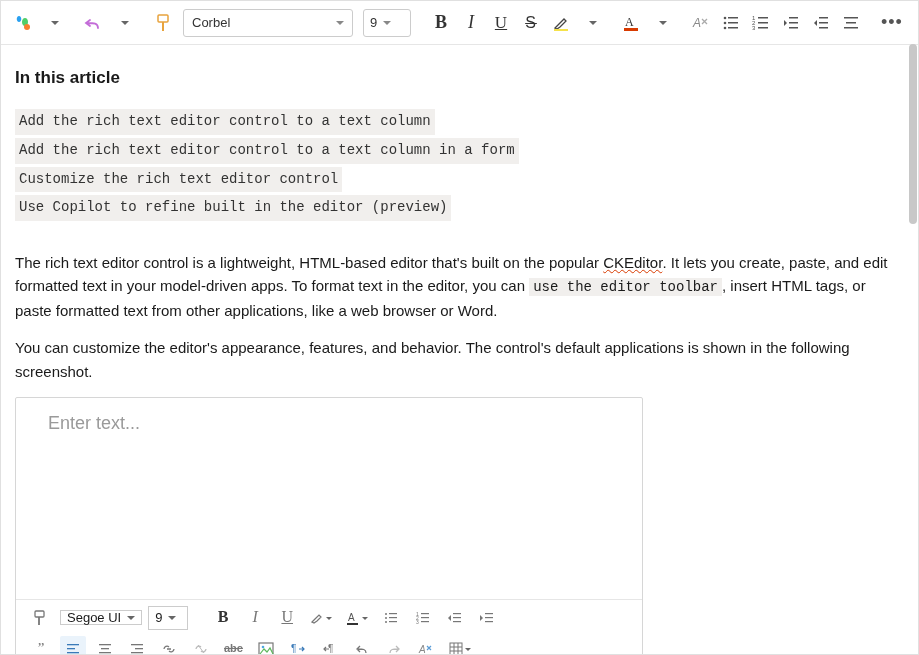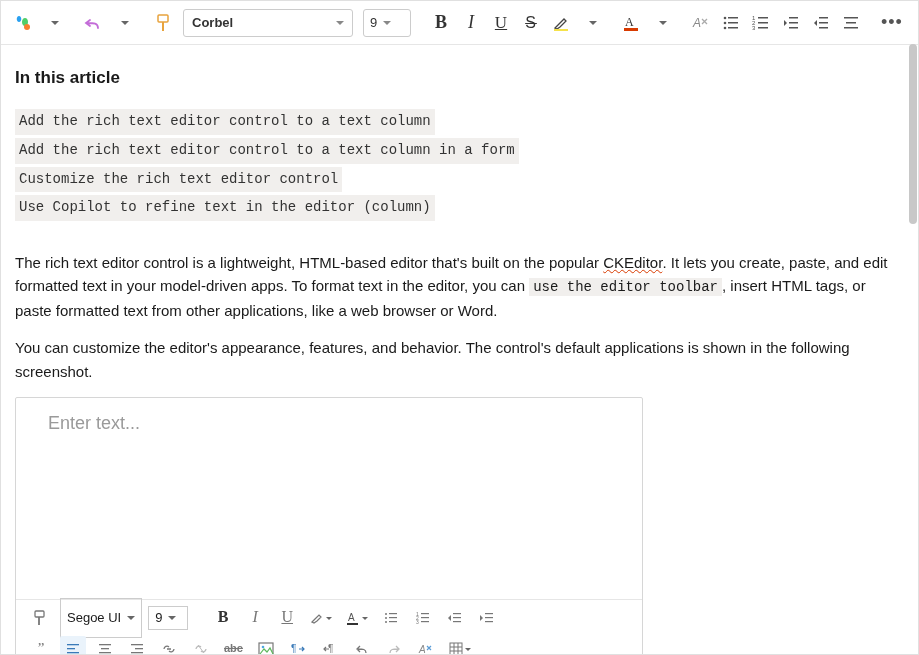--- a/index.html
+++ b/index.html
@@ -31,21 +31,20 @@
   content: ""; display: inline-block; margin-left: 3px;
   border: 4px solid transparent; border-top-color: #666; transform: translateY(2px);
 }
 .toolbar .sep { width: 8px; }
 .font-select {
   width: 170px; height: 28px;
   border: 1px solid #ccc; border-radius: 3px;
   display: flex; align-items: center; justify-content: space-between;
   padding: 0 8px; font-size: 13px; color: #333;
   margin: 0 4px;
-  font-weight: bold;
 }
 .font-select .drop::after {
   content: ""; border: 4px solid transparent; border-top-color: #888; display: inline-block; transform: translateY(2px);
 }
 .size-select {
   width: 48px; height: 28px;
   border: 1px solid #ccc; border-radius: 3px;
   display: flex; align-items: center;
   padding: 0 6px; font-size: 13px; color: #333; gap: 6px;
   margin: 0 4px;
@@ -97,21 +96,21 @@
   display: flex; flex-direction: column; gap: 1px;
 }
 .bt-row { display: flex; align-items: center; gap: 6px; height: 30px; }
 .bt-btn {
   display: inline-flex; align-items: center; justify-content: center;
   height: 26px; min-width: 26px; padding: 0 4px;
   color: #555; cursor: pointer; border-radius: 2px;
   font-size: 13px;
 }
 .bt-font {
-  border: 1px solid #ccc; height: 40px; min-width: 80px;
+  border: 1px solid #ccc; height: 15px; min-width: 80px;
   display: flex; align-items: center; padding: 0 6px; font-size: 13px; gap: 6px;
 }
 .bt-font .drop::after, .bt-size .drop::after {
   content: ""; border: 4px solid transparent; border-top-color: #666; display: inline-block; transform: translateY(2px);
 }
 .bt-size {
   border: 1px solid #ccc; height: 24px; min-width: 40px;
   display: flex; align-items: center; padding: 0 6px; font-size: 13px; gap: 6px;
 }
 .bt-b { font-weight: 800; font-family: Georgia, serif; font-size: 16px; color: #333; }
@@ -238,21 +237,21 @@
   <div class="sep"></div>
   <div class="btn" style="font-size:18px;color:#555;letter-spacing:1px;">•••</div>
 </div>
 
 <div class="content">
   <div class="h2">In this article</div>
   <ul class="toc-list">
     <li>Add the rich text editor control to a text column</li>
     <li>Add the rich text editor control to a text column in a form</li>
     <li>Customize the rich text editor control</li>
-    <li>Use Copilot to refine text in the editor (column)</li>
+    <li>Use Copilot to refine built in the editor (preview)</li>
   </ul>
 
   <p class="para">
     <span>The rich text editor control is a lightweight, HTML-based editor that's built on the popular </span><span class="squiggle">CKEditor</span><span>. It lets you create, paste, and edit formatted text in your model-driven apps. To format text in the editor, you can </span><span class="codechunk">use the editor toolbar</span><span>, insert HTML tags, or paste formatted text from other applications, like a web browser or Word.</span>
   </p>
 
   <p class="para">You can customize the editor's appearance, features, and behavior. The control's default applications is shown in the following screenshot.</p>
 
   <div class="editor-preview">
     <div class="placeholder">Enter text...</div>

